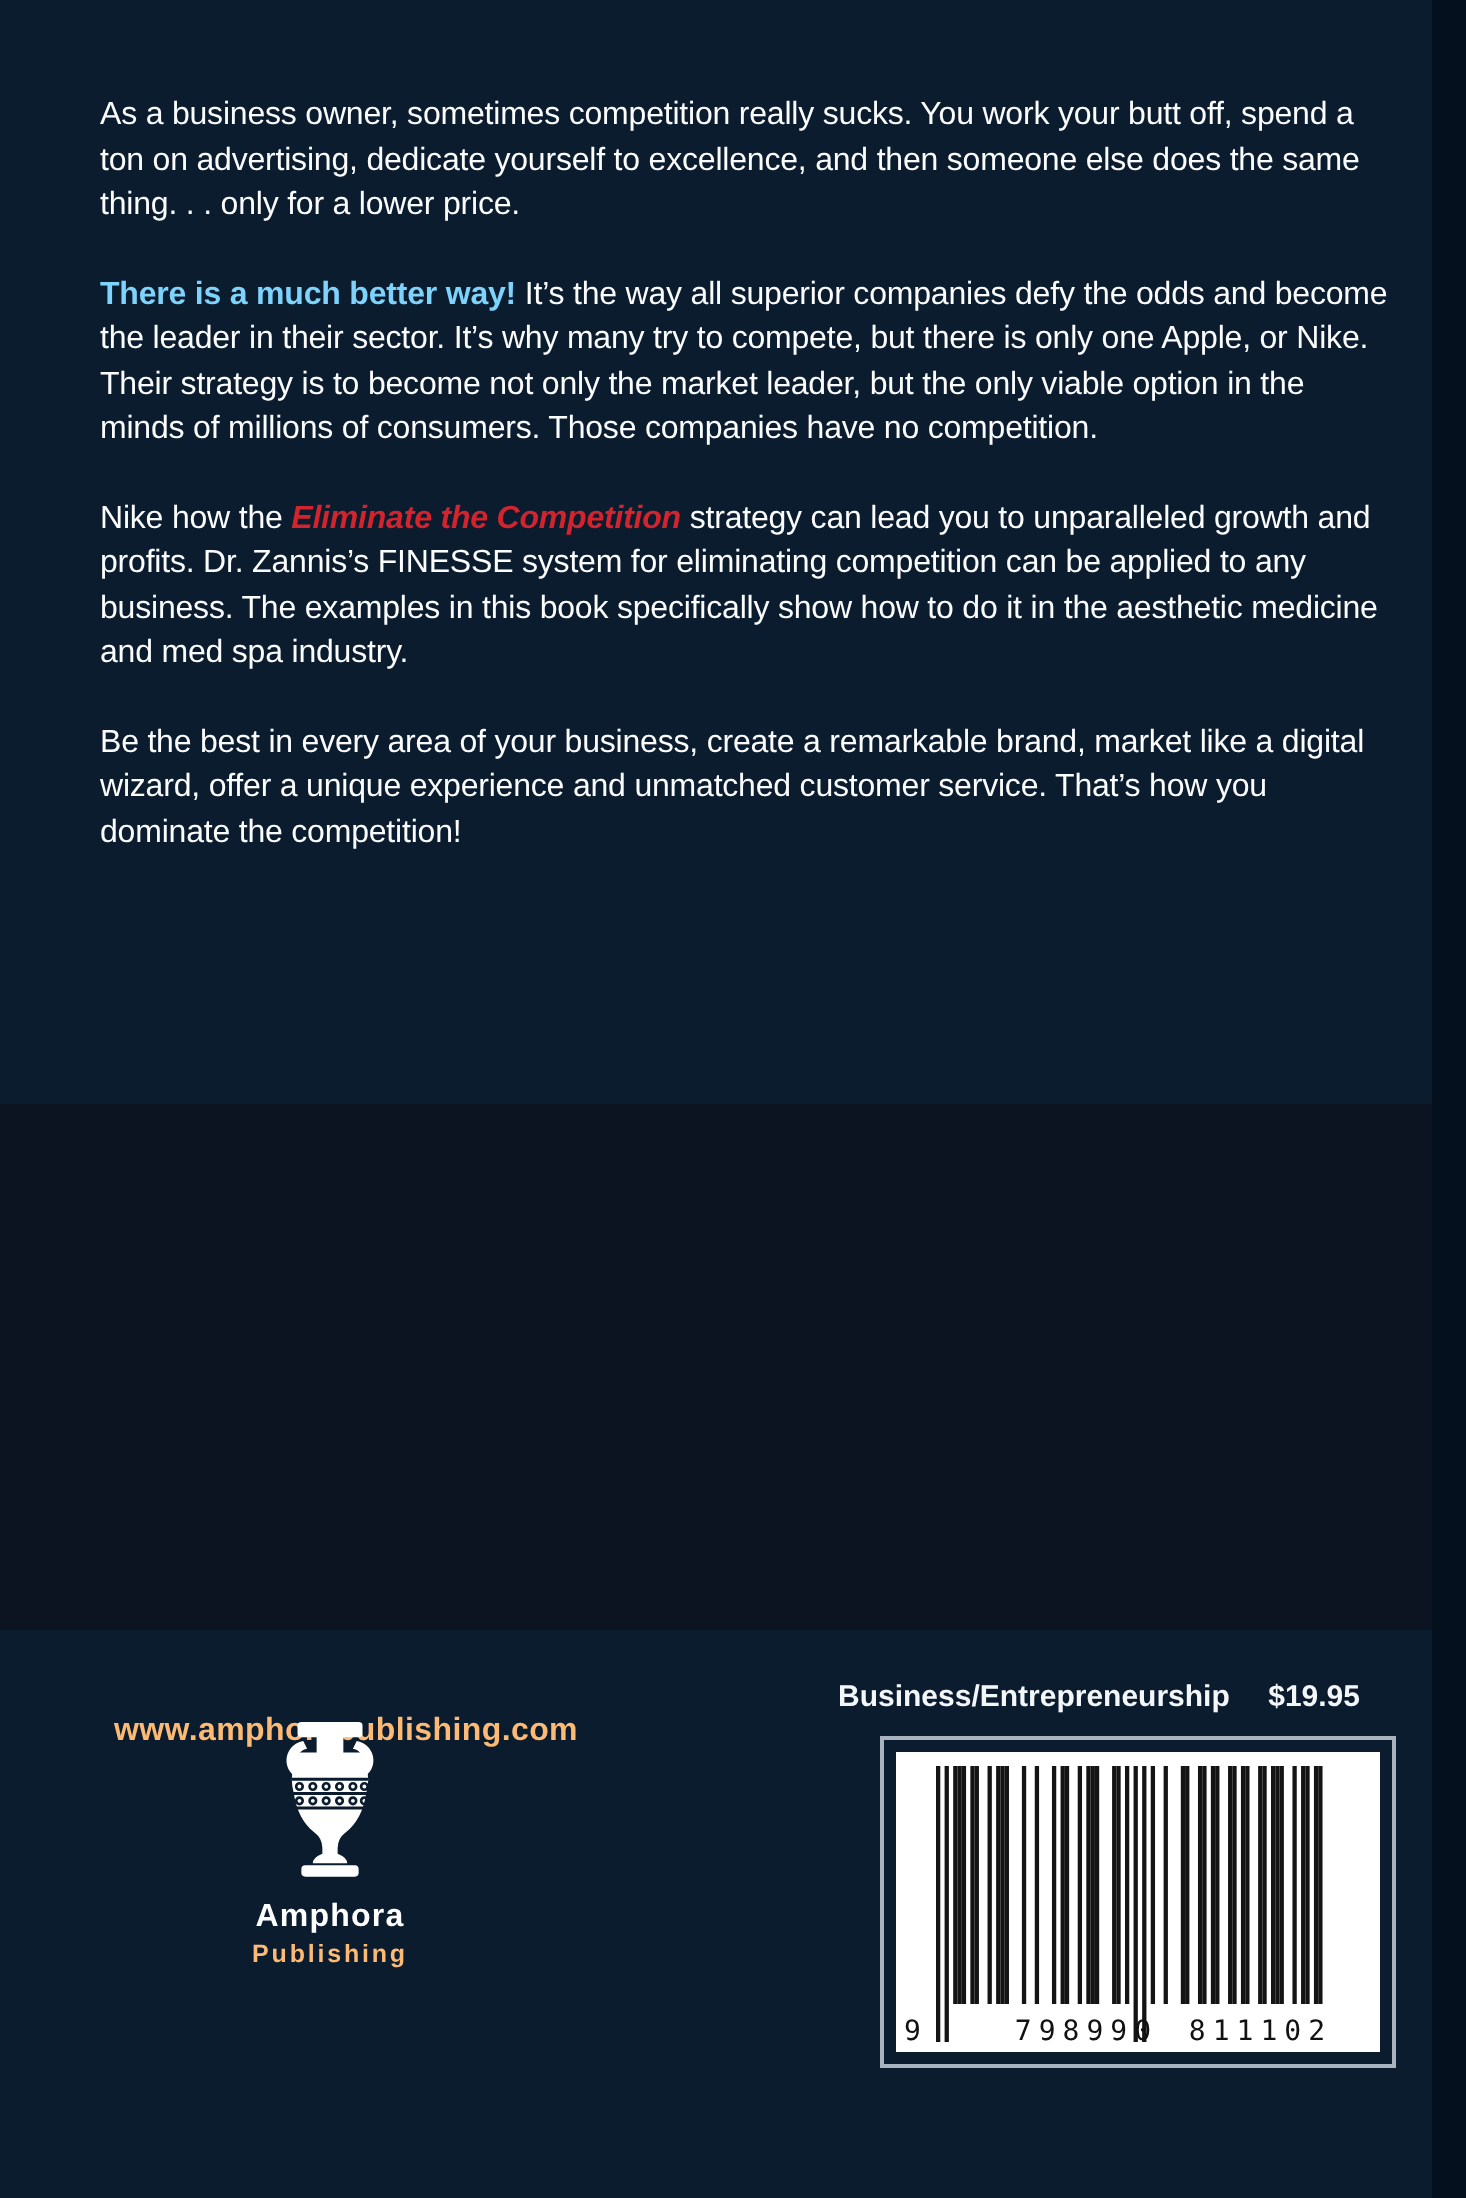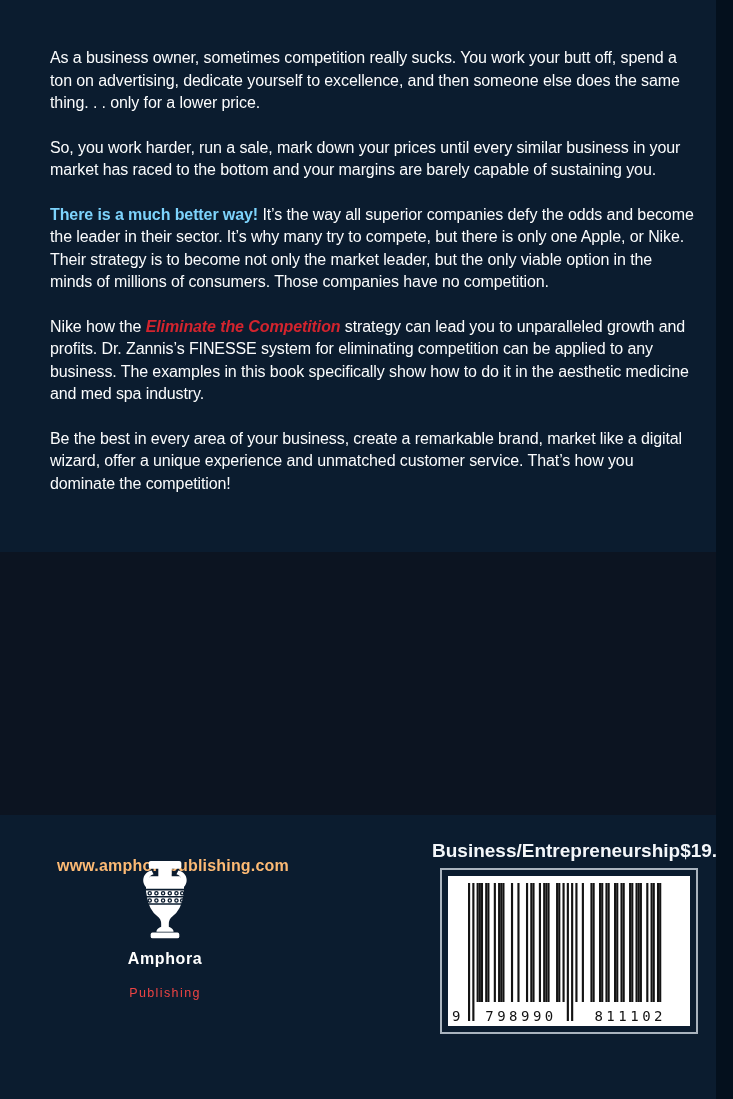--- a/index.html
+++ b/index.html
@@ -14,40 +14,39 @@
     font-size:16px;line-height:22.5px;letter-spacing:-0.1px;}
   .synopsis p{margin:0 0 22px 0;}
   .hl{color:#7dd3fc;font-weight:700;}
   .hl-it{color:#d3242e;font-weight:700;font-style:italic;}
   
   .author-band{position:absolute;left:0;top:552px;width:733px;height:263px;background:#0c1421;}
   
   .pub-url{position:absolute;left:57px;top:857px;color:#fdba74;font-size:16px;font-weight:700;letter-spacing:0.2px;}
   .logo{position:absolute;left:103px;top:861px;width:124px;display:flex;flex-direction:column;align-items:center;}
   .logo-name{color:#ffffff;font-size:16px;font-weight:700;letter-spacing:0.6px;margin-top:5px;}
-  .logo-sub{color:#ef4444;font-size:12.5px;letter-spacing:1.4px;margin-top:18px;}
-  .cat-row{position:absolute;left:432px;top:840px;width:261px;display:flex;justify-content:space-between;
-    color:#f4f7fa;font-size:19px;font-weight:700;}
+  .logo-sub{color:#fdba74;font-size:12.5px;letter-spacing:1.4px;margin-top:2px;font-weight:bold;}
+  .cat-row{position:absolute;left:419px;top:840px;width:261px;display:flex;justify-content:space-between;
+    color:#f4f7fa;font-size:15px;font-weight:700;}
   .barcode-box{position:absolute;left:440px;top:868px;width:258px;height:166px;box-sizing:border-box;
     border:2px solid #a9b3be;padding:6px;background:transparent;}
   .barcode-panel{position:relative;width:100%;height:100%;background:#ffffff;}
   .barcode-bars{position:absolute;left:20px;top:7px;}
   .bc-digit{position:absolute;bottom:2px;font-family:"DejaVu Sans Mono", monospace;font-size:14px;color:#111;}
   .bc-d0{left:4px;}
-  .bc-g1{left:28px;width:90px;text-align:center;letter-spacing:3.5px;}
+  .bc-g1{left:28px;width:90px;text-align:right;letter-spacing:3.5px;padding-left:13px;}
   .bc-g2{left:128px;width:90px;text-align:right;letter-spacing:3.5px;}
 </style>
 </head>
 <body>
 
 <div class="page">
 
   <div class="synopsis">
     <p>As a business owner, sometimes competition really sucks. You work your butt off, spend a ton on advertising, dedicate yourself to excellence, and then someone else does the same thing. . . only for a lower price.</p>
-    <p>So, you work harder, run a sale, mark down your prices until every similar business in your market has raced to the bottom and your margins are barely capable of sustaining you.</p>
     <p><span class="hl">There is a much better way!</span><span> It’s the way all superior companies defy the odds and become the leader in their sector. It’s why many try to compete, but there is only one Apple, or Nike. Their strategy is to become not only the market leader, but the only viable option in the minds of millions of consumers. Those companies have no competition.</span></p>
     <p><span>Nike how the </span><span class="hl-it">Eliminate the Competition</span><span> strategy can lead you to unparalleled growth and profits. Dr. Zannis’s FINESSE system for eliminating competition can be applied to any business. The examples in this book specifically show how to do it in the aesthetic medicine and med spa industry.</span></p>
     <p>Be the best in every area of your business, create a remarkable brand, market like a digital wizard, offer a unique experience and unmatched customer service. That’s how you dominate the competition!</p>
   </div>
 
   <div class="author-band">
     
     
   </div>
 

